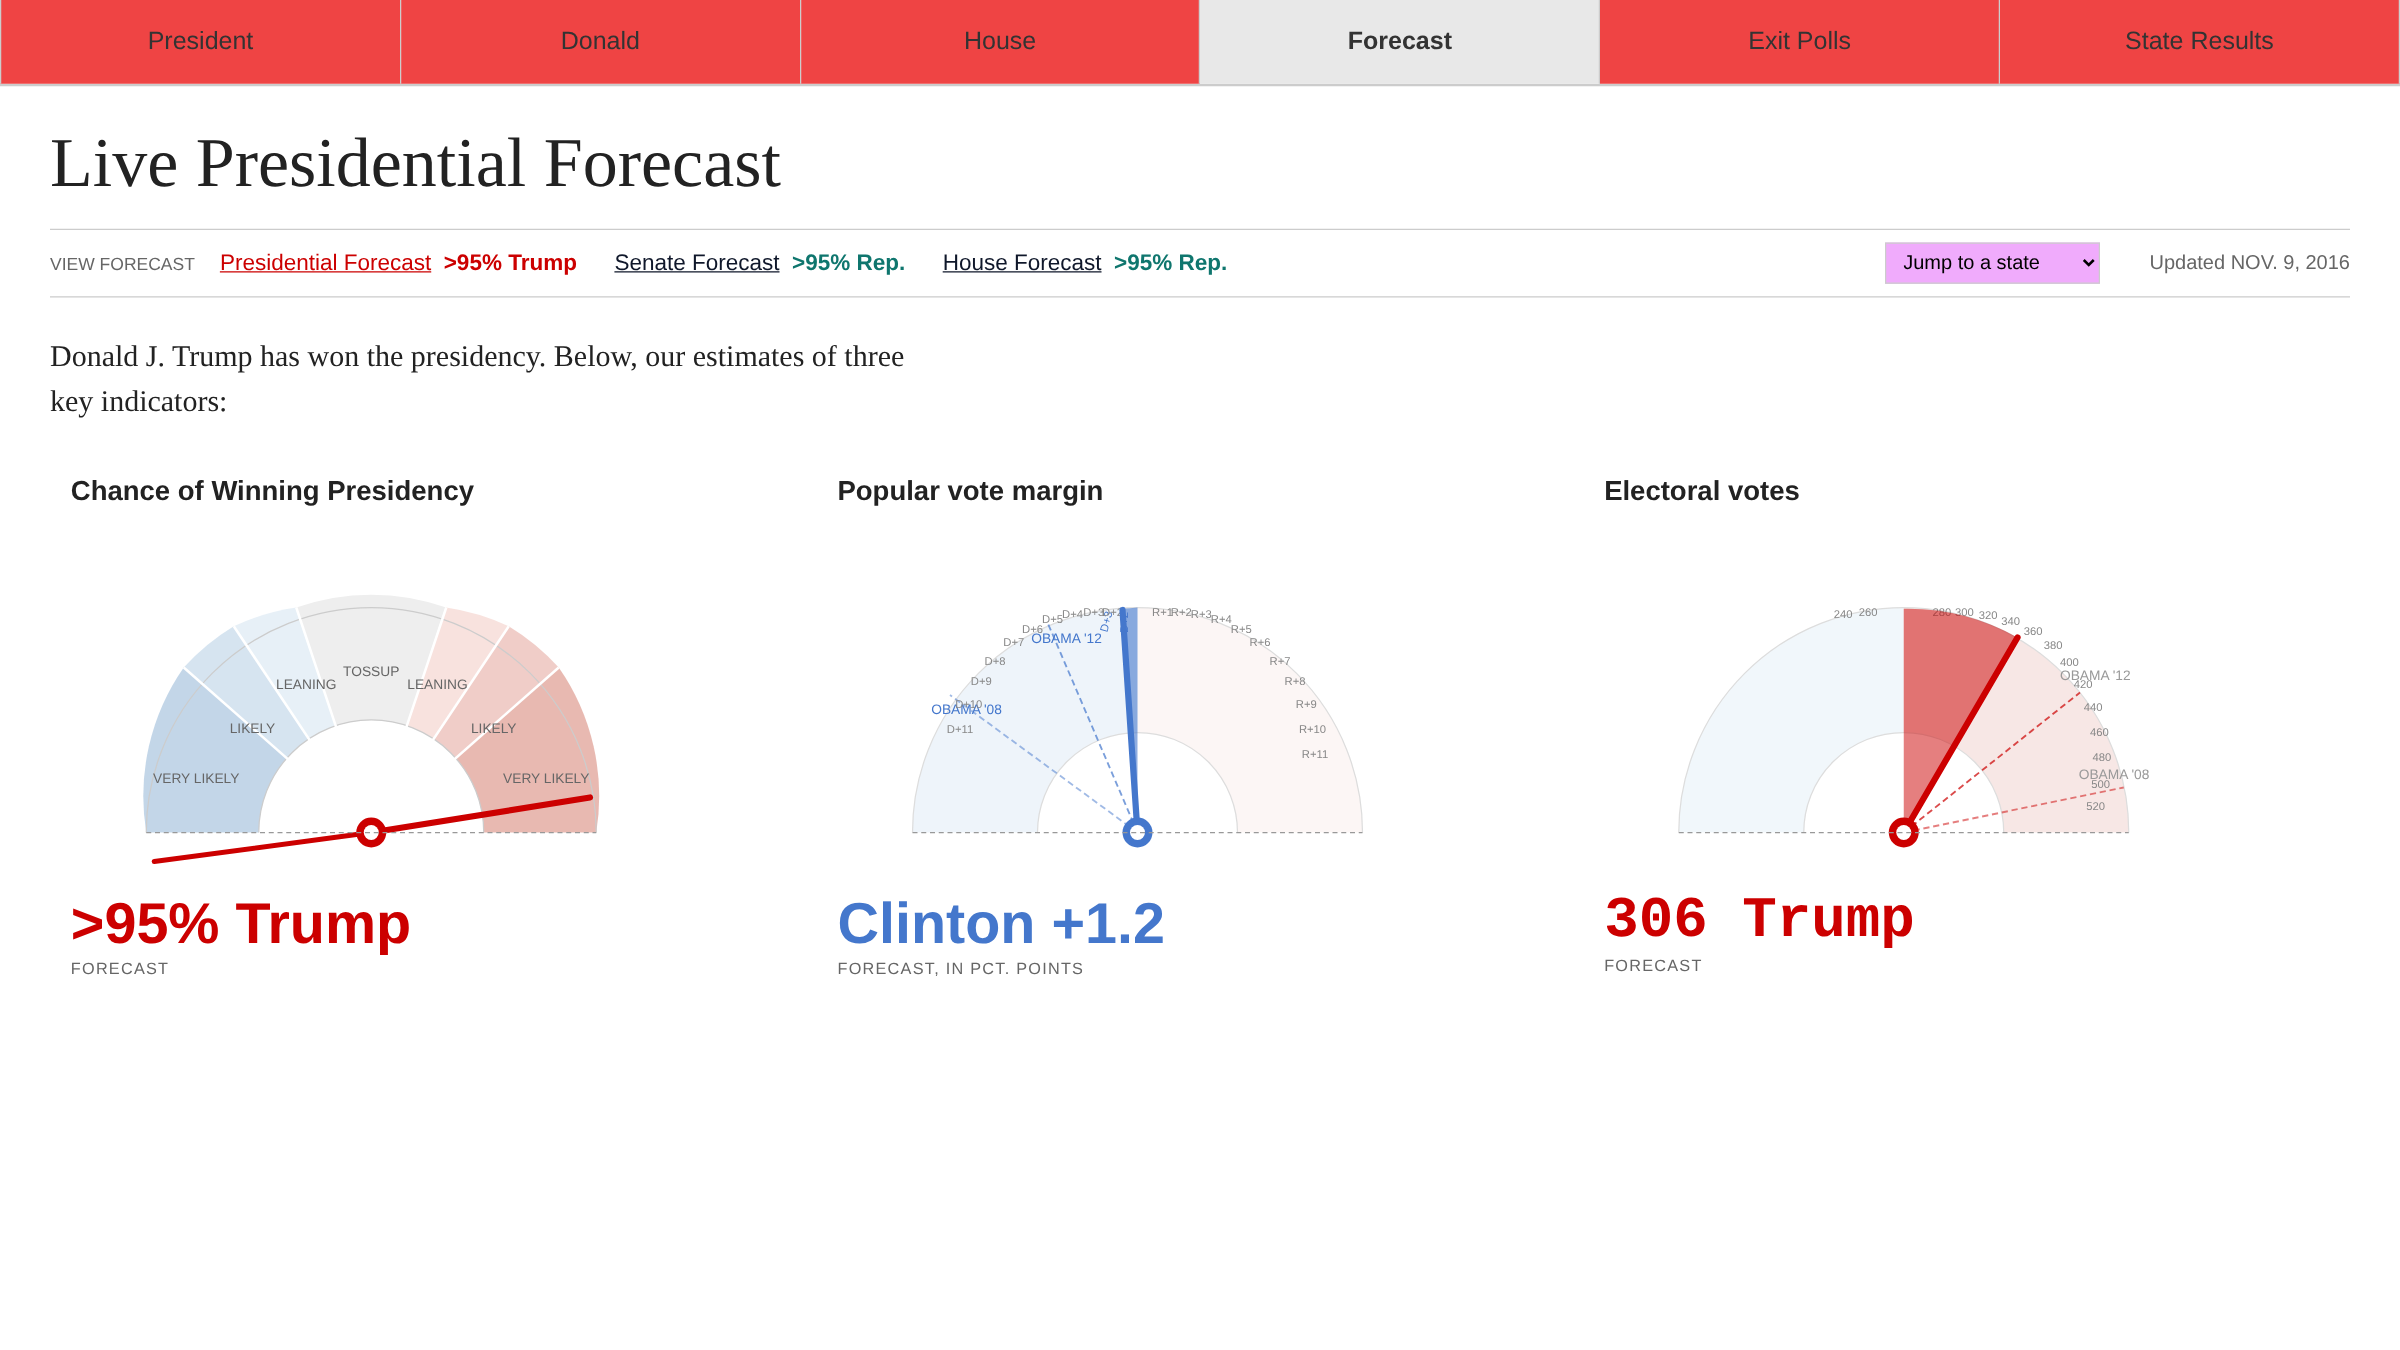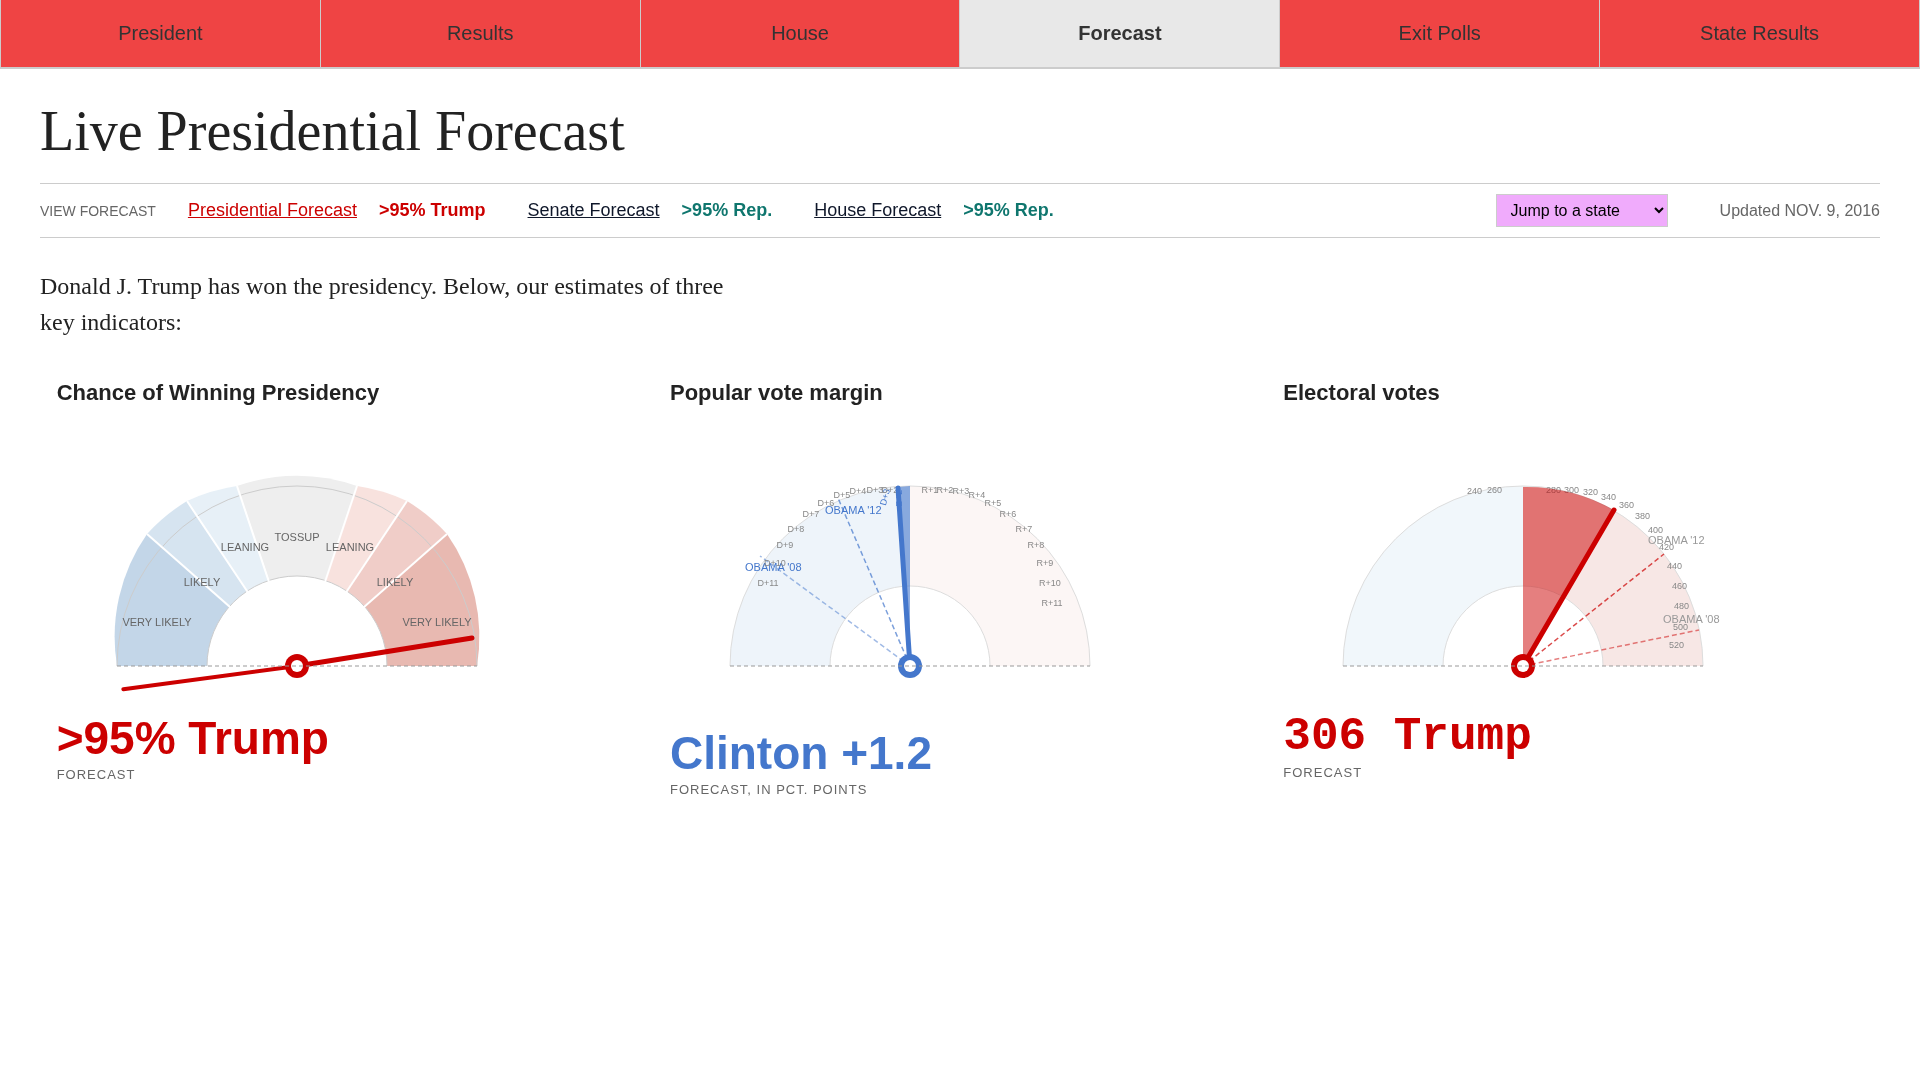--- a/index.html
+++ b/index.html
@@ -14,21 +14,21 @@
     }
     .nav-tab:first-child { border-left: 1px solid #ccc; }
     .nav-tab.active { background: #e8e8e8; font-weight: bold; }
 
     
     .main { padding: 30px 40px; }
 
     h1 { font-size: 56px; font-weight: normal; margin-bottom: 20px; font-family: Georgia, serif; }
 
     
-    .forecast-bar { display: flex; align-items: center; flex-wrap: wrap; gap: 22px; padding: 10px 0; border-top: 1px solid #ccc; border-bottom: 1px solid #ccc; margin-bottom: 30px; }
+    .forecast-bar { display: flex; align-items: center; flex-wrap: wrap; gap: 10px; padding: 10px 0; border-top: 1px solid #ccc; border-bottom: 1px solid #ccc; margin-bottom: 30px; }
     .forecast-label { font-size: 14px; color: #666; font-family: Arial, sans-serif; text-transform: uppercase; margin-right: 10px; }
     .forecast-link { font-size: 18px; color: #c00; text-decoration: underline; cursor: pointer; font-family: Arial, sans-serif; }
     .forecast-value { font-size: 18px; color: #c00; font-weight: bold; font-family: Arial, sans-serif; margin-right: 20px; }
     .forecast-link-blue { color: #0f172a; text-decoration: underline; cursor: pointer; font-family: Arial, sans-serif; font-size: 18px; }
     .forecast-value-blue { font-size: 18px; color: #0f766e; font-weight: bold; font-family: Arial, sans-serif; margin-right: 20px; }
 
     .jump-select {
       font-size: 16px; padding: 6px 30px 6px 10px; border: 1px solid #ccc;
       font-family: Arial, sans-serif; cursor: pointer; background: #f0abfc;
       appearance: auto; margin-left: auto;
@@ -40,30 +40,30 @@
 
     
     .gauges { display: flex; justify-content: space-around; align-items: flex-start; margin-top: 20px; }
     .gauge-wrapper { display: flex; flex-direction: column; align-items: flex-start; width: 580px; }
     .gauge-title { font-size: 22px; font-weight: bold; font-family: Arial, sans-serif; margin-bottom: 20px; text-align: center; }
 
     
     .gauge-svg { width: 480px; height: 280px; }
 
     .gauge-value-trump { font-size: 46px; font-weight: bold; color: #c00; font-family: Arial, sans-serif; margin-top: 5px; }
-    .gauge-value-clinton { font-size: 46px; font-weight: bold; color: #4477cc; font-family: Arial, sans-serif; margin-top: 20px; }
+    .gauge-value-clinton { font-size: 46px; font-weight: bold; color: #4477cc; font-family: Arial, sans-serif; margin-top: 5px; }
     .gauge-value-trump2 { font-size: 46px; font-weight: bold; color: #c00; font-family: Liberation Mono, monospace; margin-top: 5px; }
     .gauge-sublabel { font-size: 13px; color: #666; font-family: Arial, sans-serif; text-transform: uppercase; letter-spacing: 1px; margin-top: 2px; }
   </style>
 </head>
 <body>
 
 <nav class="nav-tabs">
   <div class="nav-tab">President</div>
-  <div class="nav-tab">Results</div>
+  <div class="nav-tab">Donald</div>
   <div class="nav-tab">House</div>
   <div class="nav-tab active">Forecast</div>
   <div class="nav-tab">Exit Polls</div>
   <div class="nav-tab">State Results</div>
 </nav>
 
 <div class="main">
   <h1>Live Presidential Forecast</h1>
 
   <div class="forecast-bar">

